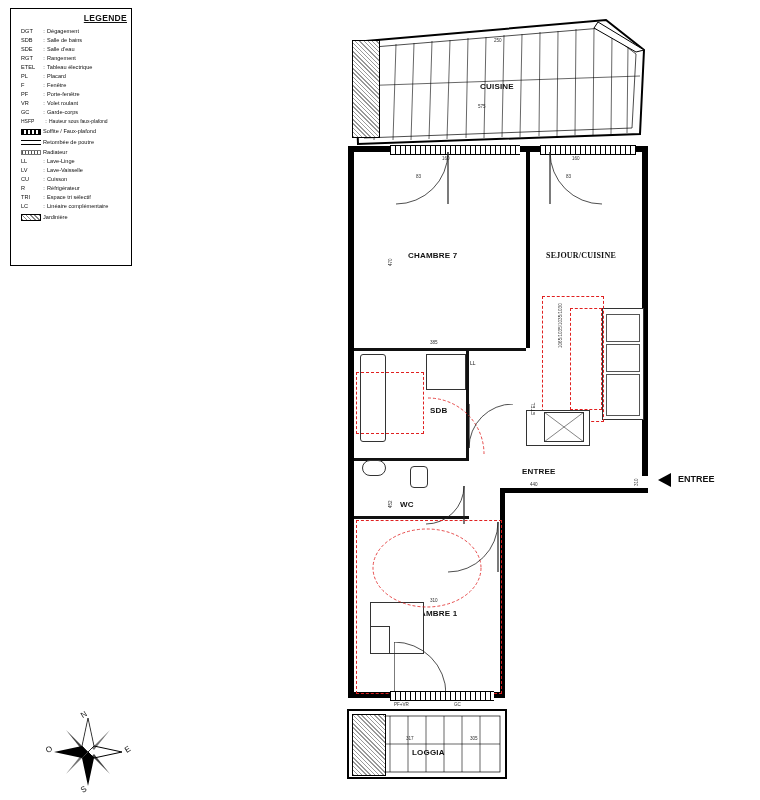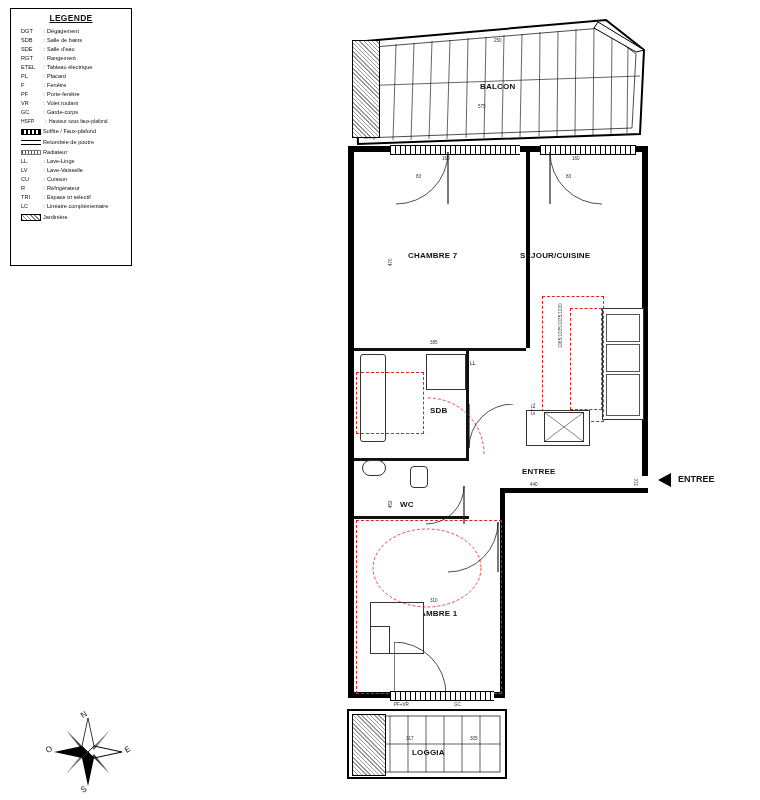--- a/index.html
+++ b/index.html
@@ -14,21 +14,21 @@
   .abs{position:absolute;}
 
   
   #legend{
     left:10px;top:8px;width:122px;height:258px;
     border:1px solid #000;background:#fff;
     box-sizing:border-box;
     padding:4px 4px 2px 4px;
   }
   #legend .title{
-    font-size:8.5px;font-weight:bold;text-align:center;
+    font-size:8.5px;font-weight:bold;text-align:right;
     text-decoration:underline;letter-spacing:.3px;margin-bottom:4px;
   }
   .lg-row{display:flex;align-items:center;font-size:5.6px;line-height:9px;height:9px;}
   .lg-abbr{width:26px;text-align:left;padding-left:6px;box-sizing:border-box;}
   .lg-sep{width:6px;text-align:center;}
   .lg-txt{flex:1;}
   .lg-swatch{width:20px;height:6px;margin-left:6px;margin-right:2px;box-sizing:border-box;}
   .sw-soffite{background:repeating-linear-gradient(90deg,#000 0 2px,#fff 2px 4px);border:1px solid #000;}
   .sw-retombee{border-top:1px solid #000;border-bottom:1px solid #000;height:5px;background:#fff;}
   .sw-radiateur{background:repeating-linear-gradient(90deg,#555 0 1px,#fff 1px 3px);border:1px solid #777;height:5px;}
@@ -213,21 +213,21 @@
         <line x1="228" y1="13" x2="227" y2="119"></line>
         <line x1="246" y1="12" x2="245" y2="119"></line>
         <line x1="264" y1="20" x2="263" y2="118"></line>
         <line x1="280" y1="30" x2="279" y2="117"></line>
       </g>
       <line x1="8" y1="70" x2="292" y2="60" stroke="#000" stroke-width="0.6"></line>
       <polygon points="250,6 296,34 288,36 246,12" fill="#fff" stroke="#000" stroke-width="1"></polygon>
     </svg>
   </div>
   <div class="planter" style="left:22px;top:32px;width:26px;height:96px;"></div>
-  <div class="lbl" style="left:150px;top:74px;">BALCON</div>
+  <div class="lbl" style="left:150px;top:74px;">CUISINE</div>
   <div class="dim" style="left:164px;top:30px;">250</div>
   <div class="dim" style="left:148px;top:96px;">575</div>
 
   <div class="wall" style="left:18px;top:138px;width:300px;height:6px;"></div>
 
   <div class="wall" style="left:18px;top:138px;width:6px;height:552px;"></div>
 
   <div class="wall" style="left:312px;top:138px;width:6px;height:330px;"></div>
 
   <div class="wall" style="left:170px;top:480px;width:148px;height:5px;"></div>
@@ -255,21 +255,21 @@
   </div>
   <div class="dim" style="left:86px;top:166px;">83</div>
   <div class="dim" style="left:236px;top:166px;">83</div>
 
   <div class="lbl" style="left:78px;top:243px;">CHAMBRE 7</div>
   <div class="dimv" style="left:58px;top:258px;">470</div>
   <div class="dim" style="left:100px;top:332px;">385</div>
 
   <div class="wall" style="left:196px;top:144px;width:4px;height:196px;"></div>
 
-  <div class="lbl" style="left:190px;top:243px;">SEJOUR/CUISINE</div>
+  <div class="lbl" style="left:216px;top:243px;font-family:Liberation Serif, serif;">SEJOUR/CUISINE</div>
   <div class="dimv" style="left:302px;top:318px;">600</div>
 
   <div class="tile" style="left:272px;top:300px;width:40px;height:110px;"></div>
   <div class="tile-g" style="left:276px;top:306px;width:32px;height:26px;"></div>
   <div class="tile-g" style="left:276px;top:336px;width:32px;height:26px;"></div>
   <div class="tile-g" style="left:276px;top:366px;width:32px;height:40px;"></div>
   <div class="dim" style="left:228px;top:340px;transform:rotate(-90deg);transform-origin:0 0;">1065/1035/1035/1030</div>
   <div class="red" style="left:212px;top:288px;width:60px;height:124px;"></div>
   <div class="red" style="left:240px;top:300px;width:30px;height:100px;"></div>
 

